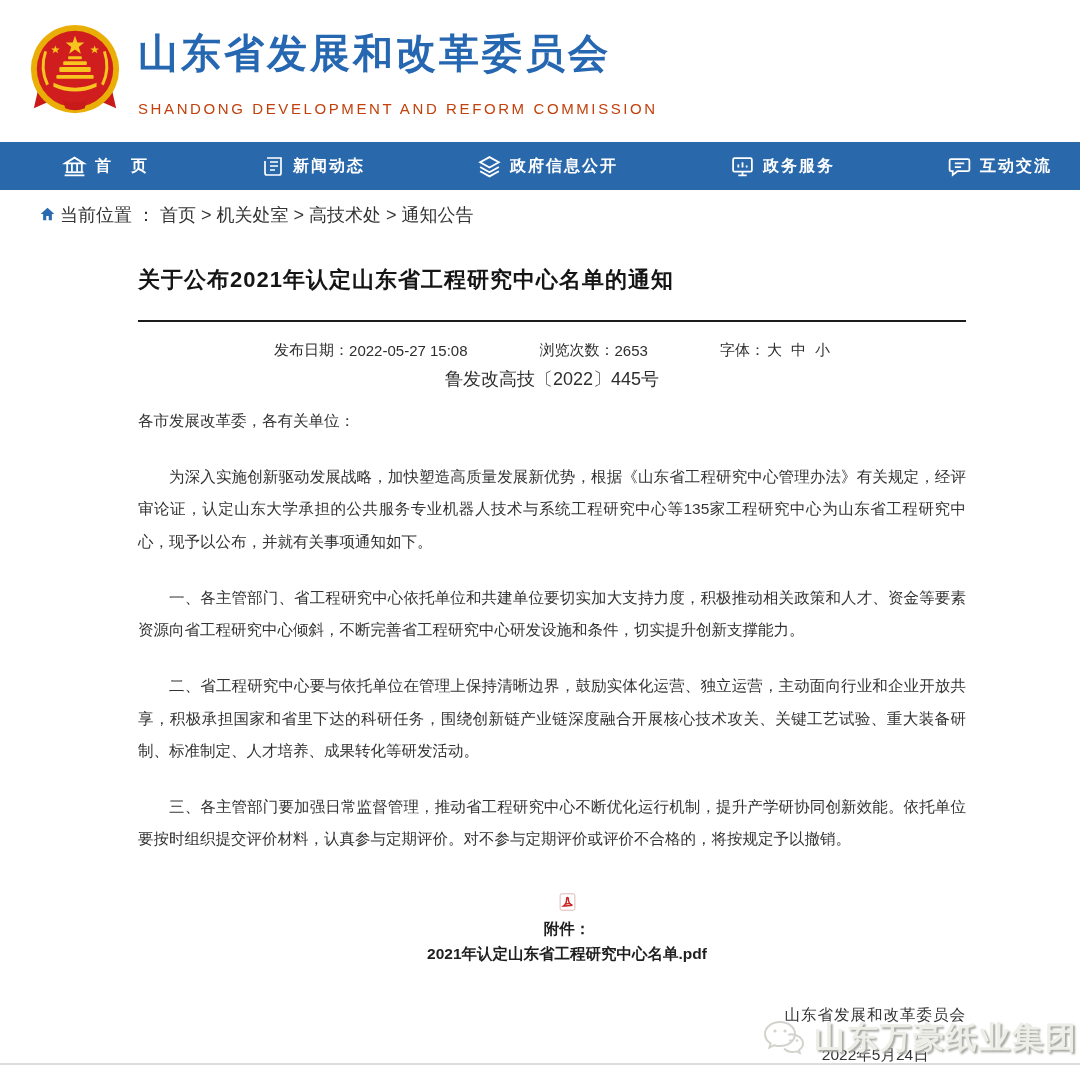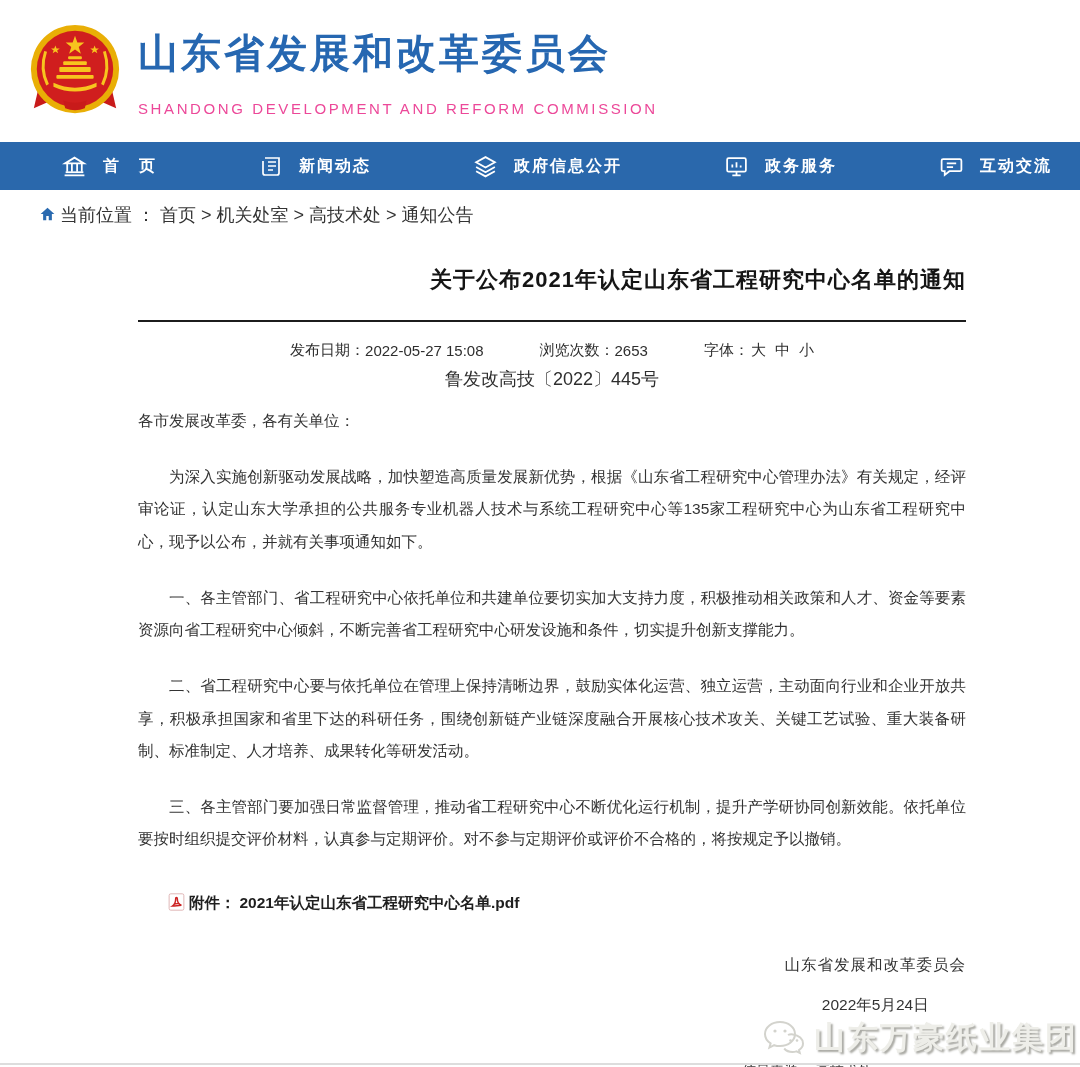--- a/index.html
+++ b/index.html
@@ -4,51 +4,51 @@
 <style>
   * { margin:0; padding:0; box-sizing:border-box; }
   body { background:#fff; font-family:"Liberation Sans","DejaVu Sans",sans-serif; }
   .page { position:relative; width:1080px; height:1067px; background:#ffffff; overflow:hidden; }
 
   
   .header { height:142px; display:flex; align-items:center; padding-left:26px; background:#ffffff; }
   .logo { width:98px; height:98px; flex:0 0 auto; }
   .titles { margin-left:14px; }
   .site-name { font-size:40px; font-weight:bold; color:#2667b1; letter-spacing:3px; }
-  .site-name-en { margin-top:19px; font-size:15px; color:#ec4899; letter-spacing:2.6px; }
+  .site-name-en { margin-top:19px; font-size:15px; color:#c2410c; letter-spacing:2.6px; }
 
   
   .nav { height:48px; background:#2a68ac; display:flex; align-items:center; justify-content:space-between; padding:0 28px 0 62px; }
-  .nav-item { display:flex; align-items:center; gap:16px; color:#ffffff; cursor:pointer; }
+  .nav-item { display:flex; align-items:center; gap:8px; color:#ffffff; cursor:pointer; }
   .nav-item .lbl { font-size:16px; font-weight:bold; letter-spacing:2px; white-space:nowrap; }
   .nav-item svg { display:block; }
 
   
   .breadcrumb { margin:13px 0 0 40px; display:flex; align-items:center; gap:5px; font-size:18px; color:#333; }
   .breadcrumb .crumb { color:#333; cursor:pointer; }
   .breadcrumb .sep { color:#333; }
 
   
   .article { width:828px; margin:0 114px 0 138px; position:relative; }
-  .article-title { margin-top:38px; text-align:right; font-size:22px; font-weight:bold; color:#151515; letter-spacing:1px; }
+  .article-title { margin-top:38px; text-align:left; font-size:22px; font-weight:bold; color:#151515; letter-spacing:1px; }
   .title-rule { margin-top:25px; border:0; border-top:2px solid #1c1c1c; height:0; }
 
-  .meta { margin-top:19px; display:flex; justify-content:center; gap:56px; font-size:15px; color:#2e2e2e; font-weight:500; }
+  .meta { margin-top:19px; display:flex; justify-content:center; gap:72px; font-size:15px; color:#2e2e2e; font-weight:500; }
   .meta .grp { display:flex; align-items:center; }
   .font-opts { display:flex; gap:9px; margin-left:2px; }
   .font-opt { cursor:pointer; }
 
   .doc-number { margin-top:7px; text-align:center; font-size:18px; color:#2e2e2e; font-weight:500; }
 
   .body-text { margin-top:14px; font-size:15.5px; color:#333; line-height:2.08; text-align:justify; }
   .body-text p { margin-top:13px; }
   .body-text p.indent { text-indent:2em;margin-top:24px; }
   .salutation { margin-top:0; }
 
-  .attachment { margin-top:37px; padding-left:30px; display:flex; align-items:center; gap:4px; font-size:15.5px; font-weight:bold; color:#1f1f1f; }
+  .attachment { margin-top:37px; padding-left:30px; display:flex; align-items:center; gap:4px; font-size:15.5px; font-weight:bold; color:#1f1f1f;flex-direction:column; }
   .attachment .file-link { cursor:pointer; }
 
   .signature { margin-top:40px; text-align:right; }
   .signature-inner { display:inline-block; text-align:center; font-size:15.5px; color:#333; }
   .signature-org { letter-spacing:1px; }
   .signature-date { margin-top:19px; }
 
   .source { margin-top:46px; text-align:right; padding-right:94px; font-size:14px; color:#3c3c3c; }
 
   

